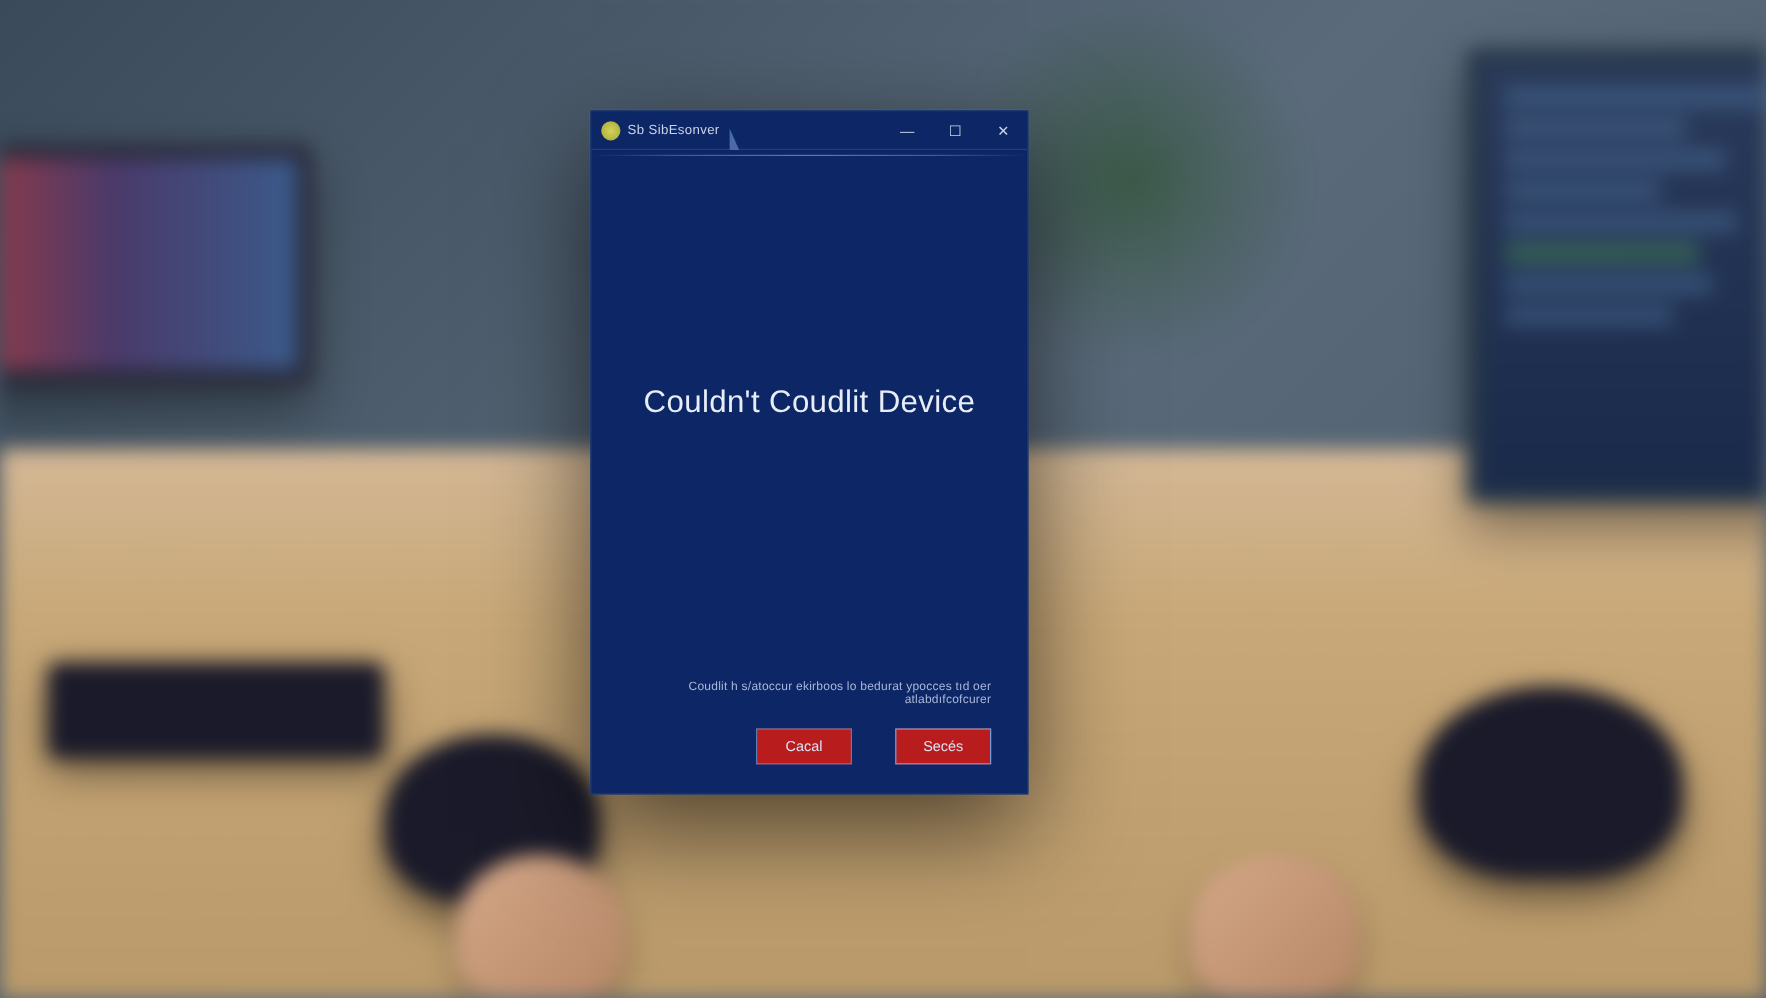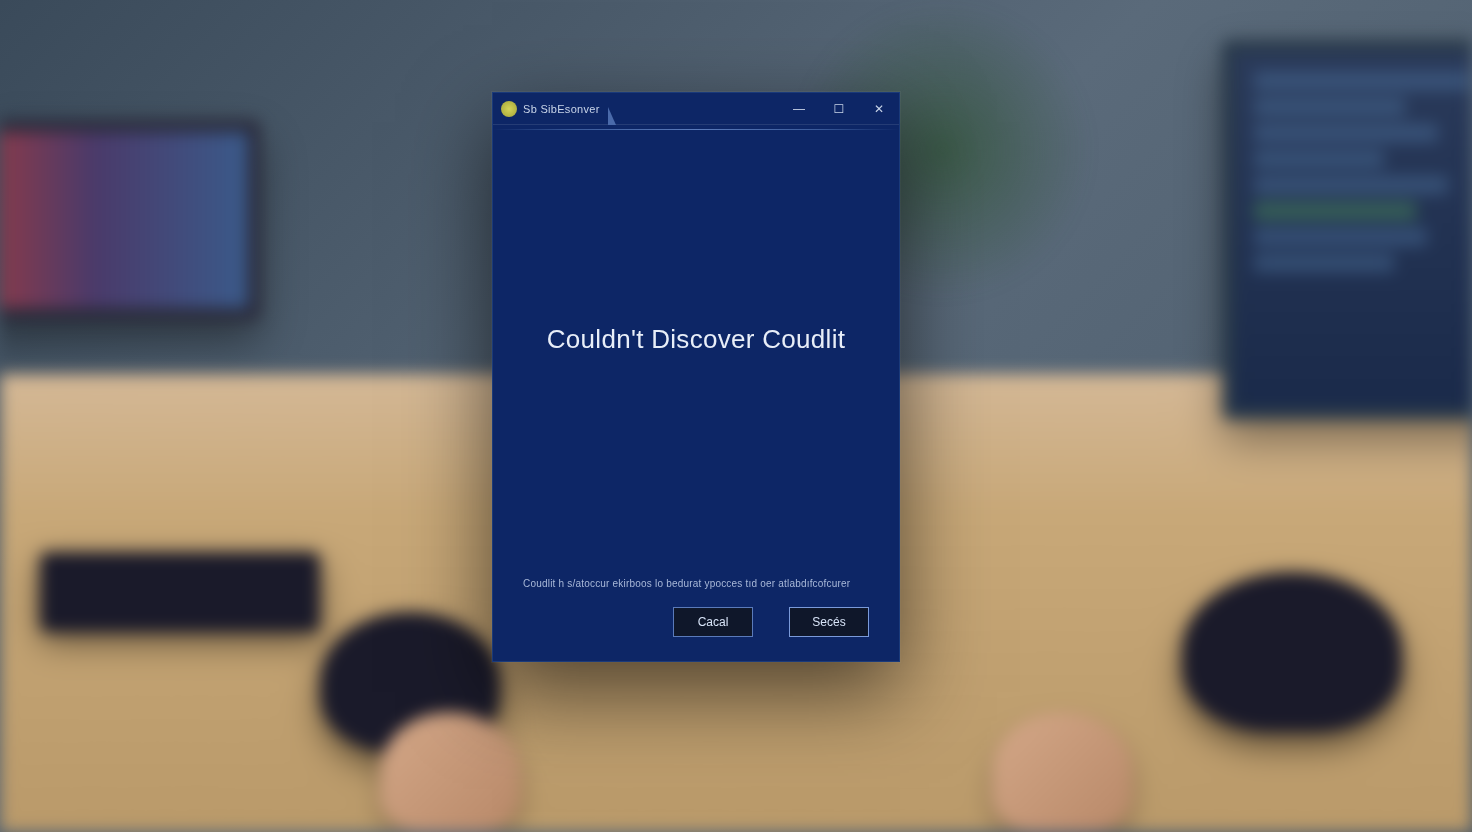--- a/index.html
+++ b/index.html
@@ -140,21 +140,21 @@
       height: 120px;
       background: linear-gradient(135deg, #d4a888 0%, #b88868 100%);
       border-radius: 50% 50% 30% 30%;
       box-shadow: 0 10px 20px rgba(0,0,0,0.3);
     }
     
     .dialog-window {
       position: absolute;
       left: 492px;
       top: 92px;
-      width: 408px;
+      width: 365px;
       height: 570px;
       background: #0d2666;
       border: 1px solid #1a3a7a;
       box-shadow: 0 30px 80px rgba(0,0,0,0.6), 0 0 0 1px rgba(255,255,255,0.05);
       display: flex;
       flex-direction: column;
     }
     
     .titlebar {
       height: 32px;
@@ -249,36 +249,36 @@
       color: #e8eef8;
       font-size: 28px;
       font-weight: 400;
       letter-spacing: 0.3px;
       text-align: center;
     }
     
     .description-text {
       color: #a8b8d8;
       font-size: 10px;
-      text-align: left;
+      text-align: right;
       margin-bottom: 18px;
       letter-spacing: 0.2px;
     }
     
     .button-row {
       display: flex;
       justify-content: flex-end;
       gap: 12px;
       padding-bottom: 4px;
     }
     
     .dialog-button {
       min-width: 80px;
       height: 30px;
-      background: #0f172a;
+      background: #b91c1c;
       border: 1px solid #5a7aba;
       color: #d8e4f8;
       font-size: 12px;
       font-family: inherit;
       cursor: pointer;
       display: flex;
       align-items: center;
       justify-content: center;
       padding: 0 14px;
     }
@@ -330,21 +330,21 @@
       </div>
       <div class="window-control close">
         <span>✕</span>
       </div>
     </div>
     <div class="titlebar-separator"></div>
   </div>
 
   <div class="dialog-body">
     <div class="message-area">
-      <div class="message-line1">Couldn't Discover Coudlit</div>
+      <div class="message-line1">Couldn't Coudlit Device</div>
     </div>
 
     <div class="description-text">Coudlit h s/atoccur ekirboos lo bedurat ypocces tıd oer atlabdıfcofcurer</div>
 
     <div class="button-row">
       <button class="dialog-button">Cacal</button>
       <button class="dialog-button primary">Secés</button>
     </div>
   </div>
 </div>

